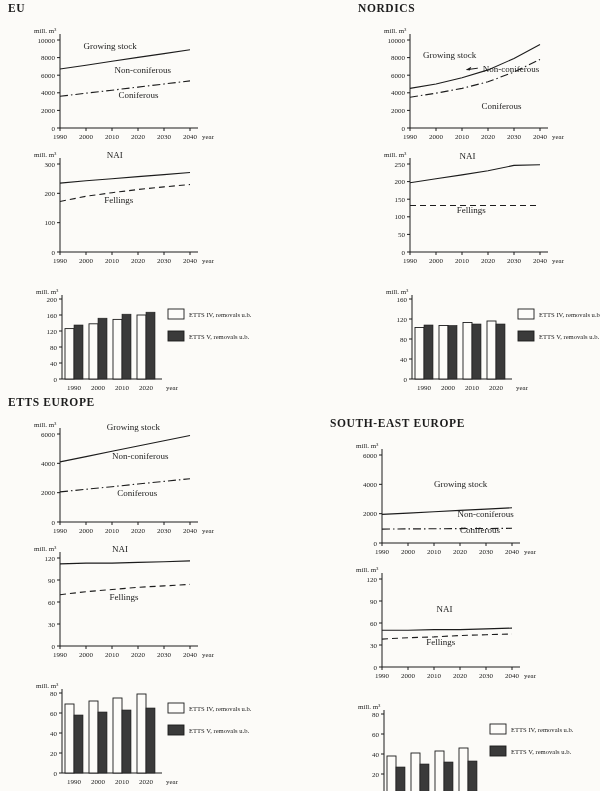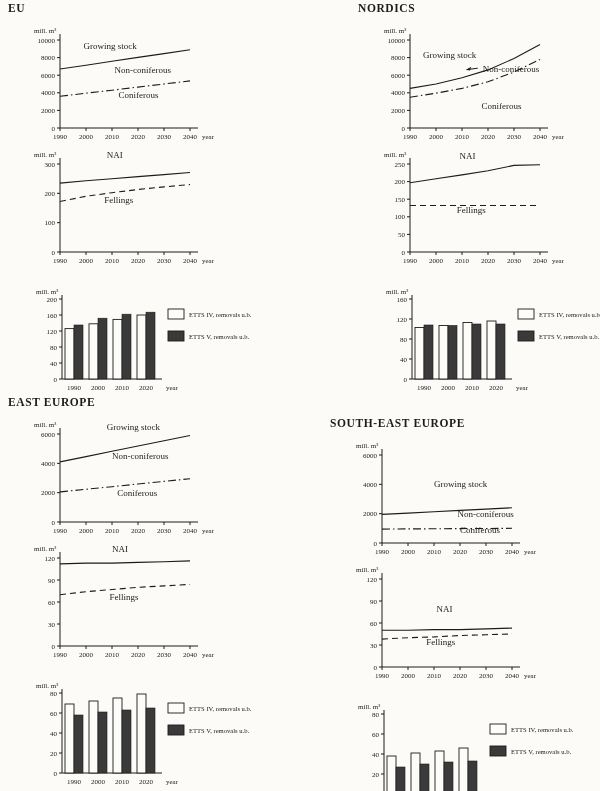--- a/index.html
+++ b/index.html
@@ -246,21 +246,21 @@
           <text x="160" y="105" font-size="7" text-anchor="start">year</text>
           <rect x="162" y="24" width="16" height="10" fill="#fdfcf9" stroke="#1c1c1c" stroke-width="0.9"></rect>
           <text x="183" y="32" font-size="6.6" text-anchor="start">ETTS IV, removals u.b.</text>
           <rect x="162" y="46" width="16" height="10" fill="#3a3a3a" stroke="#1c1c1c" stroke-width="0.9"></rect>
           <text x="183" y="54" font-size="6.6" text-anchor="start">ETTS V, removals u.b.</text>
         </svg>
       </div>
   </section>
 
   <section class="region r-east">
-    <h2>EAST EUROPE</h2>
+    <h2>ETTS EUROPE</h2>
     <div class="chart c1">
         <svg width="265" height="122" viewBox="0 0 265 122">
           <line x1="54" y1="10" x2="54" y2="104" stroke="#1c1c1c"></line>
           <line x1="54" y1="104" x2="192" y2="104" stroke="#1c1c1c"></line>
           <text x="28" y="9" font-size="7" text-anchor="start">mill. m³</text>
           <line x1="51" y1="104" x2="54" y2="104" stroke="#1c1c1c"></line>
           <text x="49" y="106.5" font-size="7" text-anchor="end">0</text>
           <line x1="51" y1="74.66666666666667" x2="54" y2="74.66666666666667" stroke="#1c1c1c"></line>
           <text x="49" y="77.16666666666667" font-size="7" text-anchor="end">2000</text>
           <line x1="51" y1="45.333333333333336" x2="54" y2="45.333333333333336" stroke="#1c1c1c"></line>

